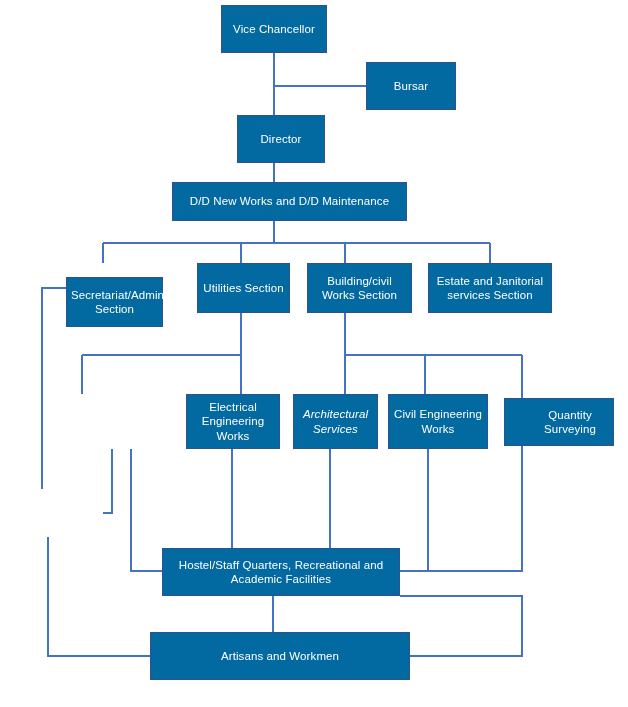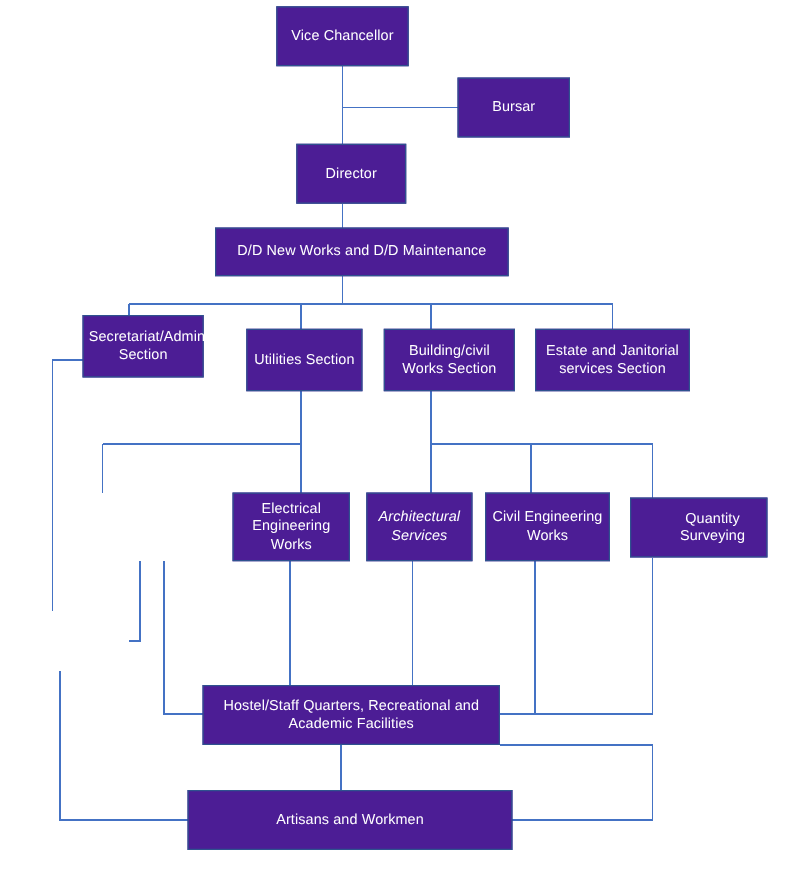--- a/index.html
+++ b/index.html
@@ -22,21 +22,21 @@
     position: absolute;
     left: 0;
     top: 0;
     width: 628px;
     height: 707px;
     pointer-events: none;
   }
   .node {
     position: absolute;
     box-sizing: border-box;
-    background: #4c1d95;
+    background: #0369a1;
     border: 1px solid #2F528F;
     color: #ffffff;
     display: flex;
     align-items: center;
     justify-content: center;
     text-align: center;
     line-height: 1.22;
     font-size: 11.5px;
     padding: 2px 4px;
     letter-spacing: 0.1px;
@@ -105,21 +105,21 @@
   </div>
 
   <div class="node" style="left:237px; top:115px; width:88px; height:48px;">
     <span>Director</span>
   </div>
 
   <div class="node" style="left:172px; top:182px; width:235px; height:39px;">
     <span>D/D New Works and D/D Maintenance</span>
   </div>
 
-  <div class="node" style="left:66px; top:252px; width:97px; height:50px;text-align:center;">
+  <div class="node" style="left:66px; top:277px; width:97px; height:50px;text-align:center;">
     <span>Secretariat/Admin Section</span>
   </div>
 
   <div class="node" style="left:197px; top:263px; width:93px; height:50px;">
     <span>Utilities Section</span>
   </div>
 
   <div class="node" style="left:307px; top:263px; width:105px; height:50px;">
     <span>Building/civil Works Section</span>
   </div>

